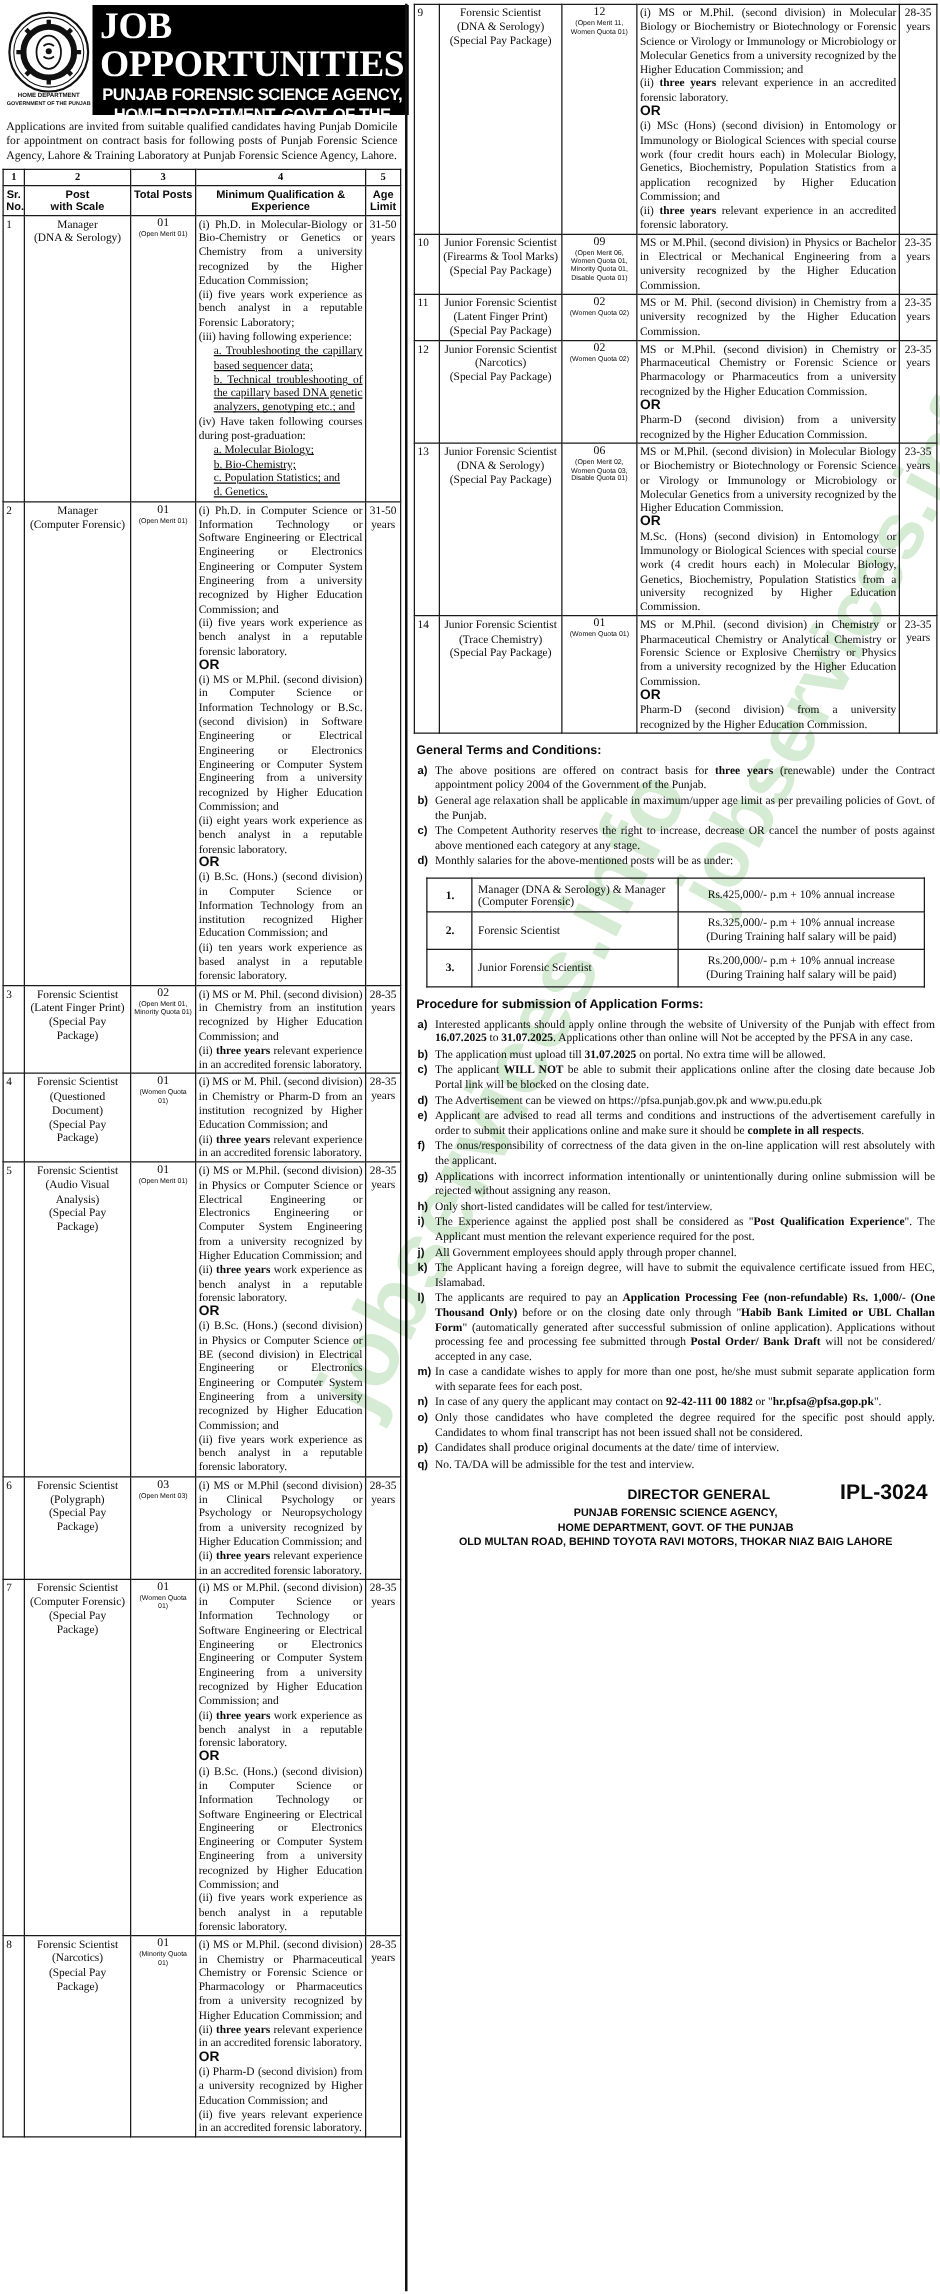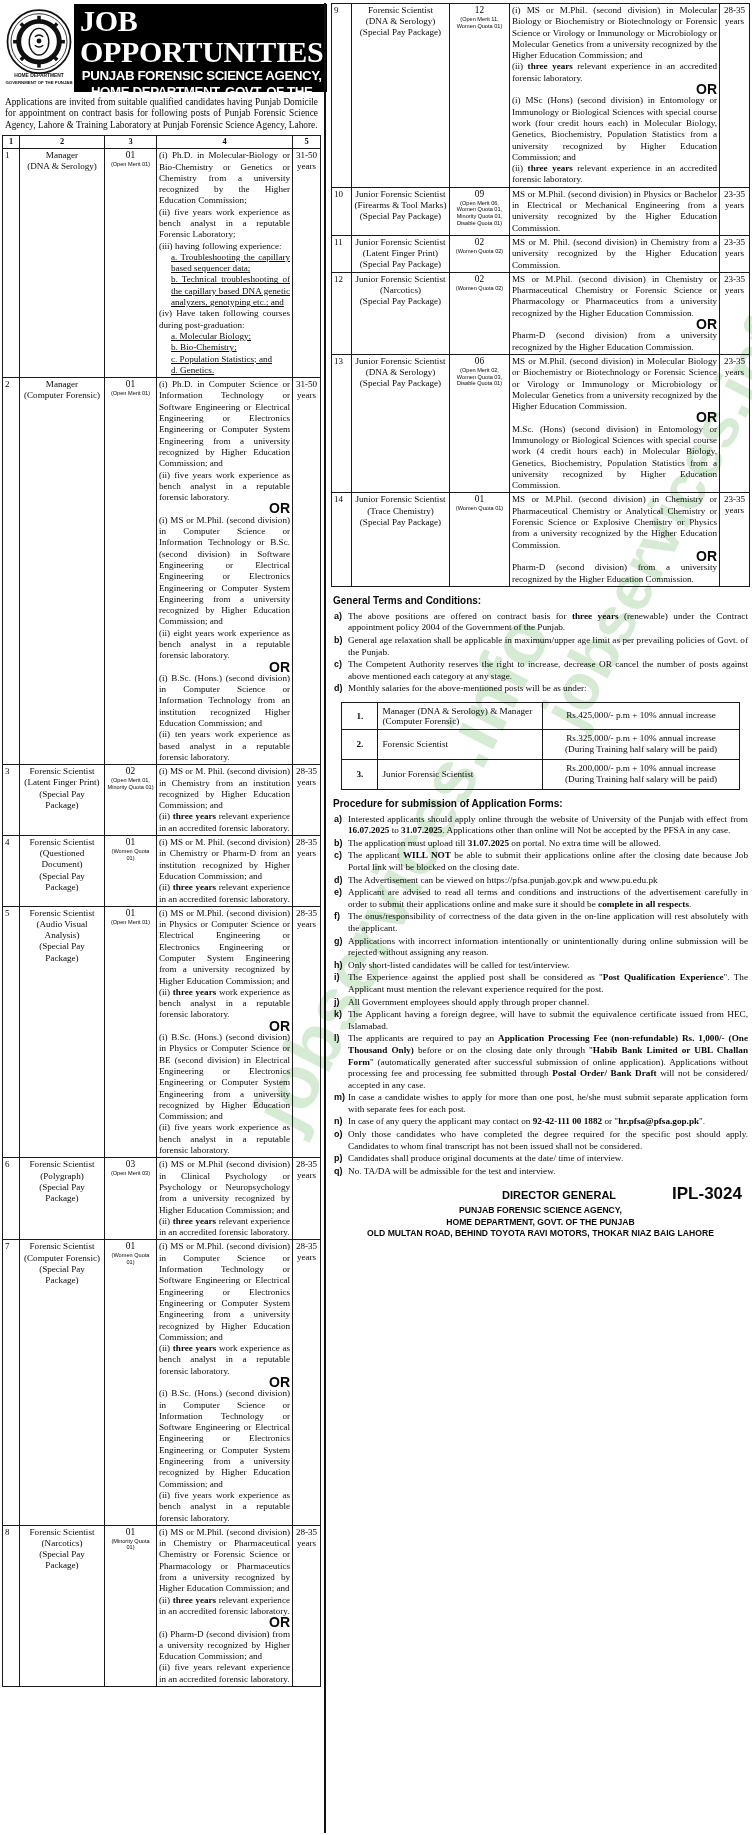--- a/index.html
+++ b/index.html
@@ -37,21 +37,21 @@
   .c-post { width:85px; }
   .c-tot { width:52px; }
   .c-qual { width:auto; }
   .c-age { width:28px; }
 
   td.sr { text-align:left; font-size:9px; padding-left:2px; }
   td.post { text-align:center; font-size:9.1px; line-height:11.2px; }
   td.tot { text-align:center; font-size:9.4px; line-height:11px; }
   td.tot .q { font-size:5.6px; line-height:6.6px; display:block; font-family:"Liberation Sans", sans-serif; }
   td.qual { font-size:9.1px; line-height:11.3px; text-align:justify; }
-  td.qual .or { display:block; text-align:right; font-weight:bold; font-family:"Liberation Sans", sans-serif; font-size:14px; margin:0; }
+  td.qual .or { display:block; text-align:left; font-weight:bold; font-family:"Liberation Sans", sans-serif; font-size:11px; margin:0; }
   td.qual p { margin:0; text-align:justify; }
   td.qual .sub { padding-left:12px; display:block; text-align:justify;text-decoration:underline; }
   td.qual b { font-weight:bold; }
   td.age { text-align:center; font-size:9.1px; line-height:11px; }
 
   
   .sec-title { font-family:"Liberation Sans", sans-serif; font-weight:bold; font-size:10px; margin:8px 0 5px 2px; }
   ol.terms { list-style:none; margin:0 2px 0 2px; padding:0; }
   ol.terms li { font-size:9.2px; line-height:11.6px; text-align:justify; position:relative; padding-left:15px; margin-bottom:1px; }
   ol.terms li .mk { position:absolute; left:1px; top:0; font-weight:bold; font-family:"Liberation Sans", sans-serif; font-size:9px; }
@@ -128,20 +128,27 @@
           <col class="c-age">
       </colgroup>
       <tbody id="left-body">
           <tr class="colnum">
             <td>1</td>
             <td>2</td>
             <td>3</td>
             <td>4</td>
             <td>5</td>
           </tr>
+          <tr class="hdr">
+            <td>Sr.<br>No.</td>
+            <td>Post<br>with Scale</td>
+            <td>Total Posts</td>
+            <td>Minimum Qualification &amp; Experience</td>
+            <td>Age<br>Limit</td>
+          </tr>
           <tr>
             <td class="sr">1</td>
             <td class="post">Manager<br>(DNA &amp; Serology)</td>
             <td class="tot">01<span class="q">(Open Merit 01)</span></td>
             <td class="qual">
               <p>(i) Ph.D. in Molecular-Biology or Bio-Chemistry or Genetics or Chemistry from a university recognized by the Higher Education Commission;</p>
               <p>(ii) five years work experience as bench analyst in a reputable Forensic Laboratory;</p>
               <p>(iii) having following experience:</p>
               <span class="sub">a. Troubleshooting the capillary based sequencer data;</span>
               <span class="sub">b. Technical troubleshooting of the capillary based DNA genetic analyzers, genotyping etc.; and</span>
@@ -254,21 +261,21 @@
       </colgroup>
       <tbody id="right-body">
           <tr>
             <td class="sr">9</td>
             <td class="post">Forensic Scientist<br>(DNA &amp; Serology)<br>(Special Pay Package)</td>
             <td class="tot">12<span class="q">(Open Merit 11,<br>Women Quota 01)</span></td>
             <td class="qual">
               <p>(i) MS or M.Phil. (second division) in Molecular Biology or Biochemistry or Biotechnology or Forensic Science or Virology or Immunology or Microbiology or Molecular Genetics from a university recognized by the Higher Education Commission; and</p>
               <p>(ii) <b>three years</b> relevant experience in an accredited forensic laboratory.</p>
               <span class="or">OR</span>
-              <p>(i) MSc (Hons) (second division) in Entomology or Immunology or Biological Sciences with special course work (four credit hours each) in Molecular Biology, Genetics, Biochemistry, Population Statistics from a university recognized by Higher Education Commission; and</p>
+              <p>(i) MSc (Hons) (second division) in Entomology or Immunology or Biological Sciences with special course work (four credit hours each) in Molecular Biology, Genetics, Biochemistry, Population Statistics from a application recognized by Higher Education Commission; and</p>
               <p>(ii) <b>three years</b> relevant experience in an accredited forensic laboratory.</p>
             </td>
             <td class="age">28-35<br>years</td>
           </tr>
           <tr>
             <td class="sr">10</td>
             <td class="post">Junior Forensic Scientist<br>(Firearms &amp; Tool Marks)<br>(Special Pay Package)</td>
             <td class="tot">09<span class="q">(Open Merit 06,<br>Women Quota 01,<br>Minority Quota 01,<br>Disable Quota 01)</span></td>
             <td class="qual">
               <p>MS or M.Phil. (second division) in Physics or Bachelor in Electrical or Mechanical Engineering from a university recognized by the Higher Education Commission.</p>

